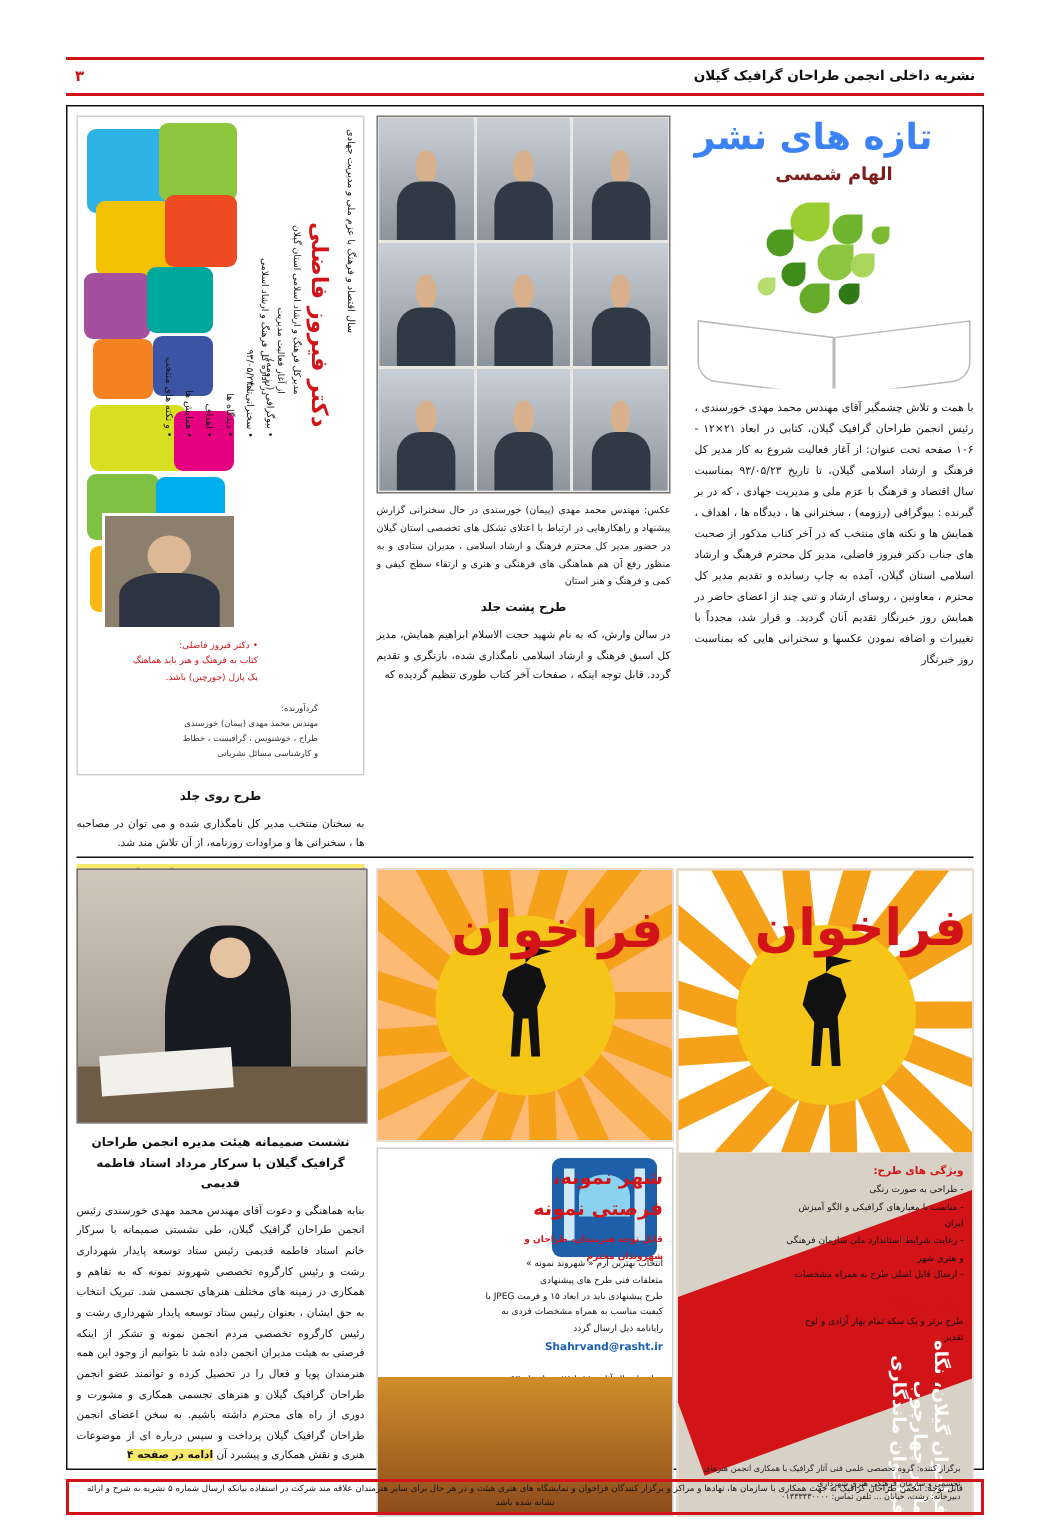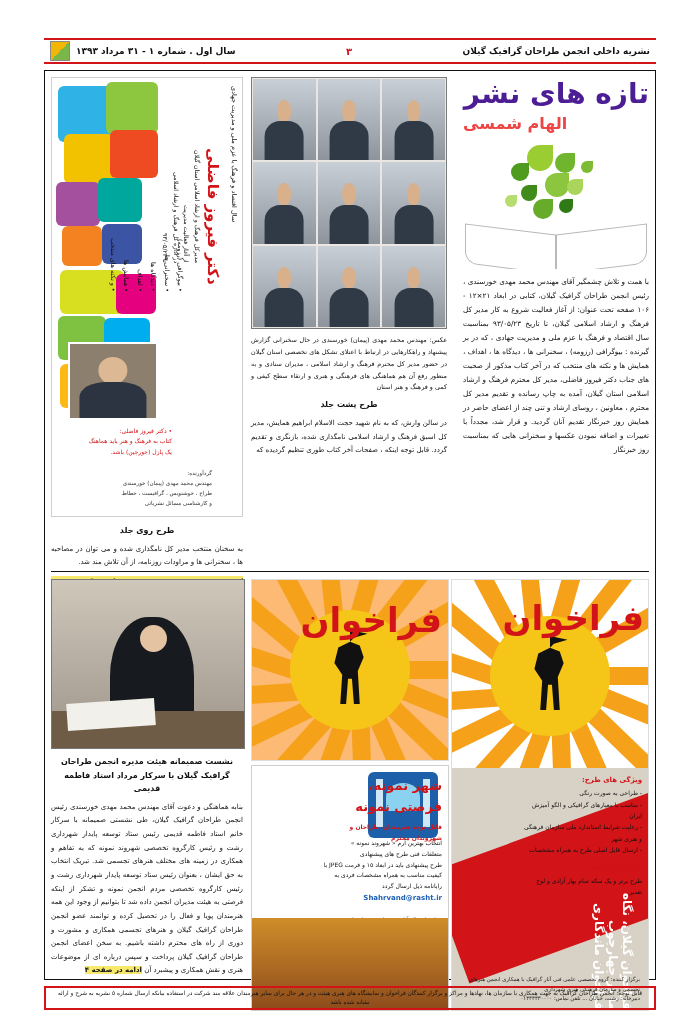--- a/index.html
+++ b/index.html
@@ -14,22 +14,22 @@
   .masthead .mh-center{font-size:10px;color:#d21317;font-weight:bold;}
   .masthead .mh-left{display:flex;align-items:center;gap:6px;font-size:9px;font-weight:bold;}
   .mh-logo{width:18px;height:18px;background:linear-gradient(135deg,#f2b705 0 50%,#7ab648 50% 100%);
            border:1px solid #888;display:inline-block;}
 
   
   .frame{position:absolute;left:44px;top:70px;width:612px;height:910px;border:1px solid #111;box-sizing:border-box;}
 
   
   .news{position:absolute;right:6px;top:6px;width:186px;height:490px;}
-  .news h1{margin:0;font-size:28px;color:#4c1d95;text-align:right;font-weight:bold;letter-spacing:-.5px;}
-  .news h2{margin:4px 0 0;font-size:16px;color:#ef4444;text-align:left;font-weight:bold;}
+  .news h1{margin:0;font-size:24px;color:#3b82f6;text-align:left;font-weight:bold;letter-spacing:-.5px;}
+  .news h2{margin:4px 0 0;font-size:12px;color:#7f1d1d;text-align:center;font-weight:bold;}
   .news-art{margin:8px 0 6px;height:128px;position:relative;overflow:hidden;}
   .news-body{font-size:7.2px;line-height:1.95;text-align:justify;color:#111;}
 
   
   .book{position:absolute;left:0;right:0;bottom:0;height:46px;}
   .book .pg{position:absolute;bottom:0;width:48%;height:38px;background:#fff;border:1px solid #b9b9b9;}
   .book .pg.l{left:1%;transform:skewY(7deg);border-radius:0 0 0 12px;}
   .book .pg.r{right:1%;transform:skewY(-7deg);border-radius:0 0 12px 0;}
   .leafwrap{position:absolute;left:0;right:0;top:0;height:96px;}
   .leaf{position:absolute;border-radius:50% 0 50% 50%;}
@@ -111,24 +111,20 @@
   .banner span{font-size:5.8px;color:#111;line-height:1.5;text-align:center;}
 </style>
 </head>
 <body>
 
 <div class="page">
 
   <div class="masthead">
     <div class="mh-right">نشریه داخلی انجمن طراحان گرافیک گیلان</div>
     <div class="mh-center">٣</div>
-    <div class="mh-left">
-      <span>سال اول . شماره ١ - ٣١ مرداد ١٣٩٣</span>
-      <span class="mh-logo"></span>
-    </div>
   </div>
 
   <div class="frame">
 
     <div class="news">
       <h1>تازه های نشر</h1>
       <h2>الهام شمسی</h2>
 
       <div class="news-art">
         <div class="leafwrap">

